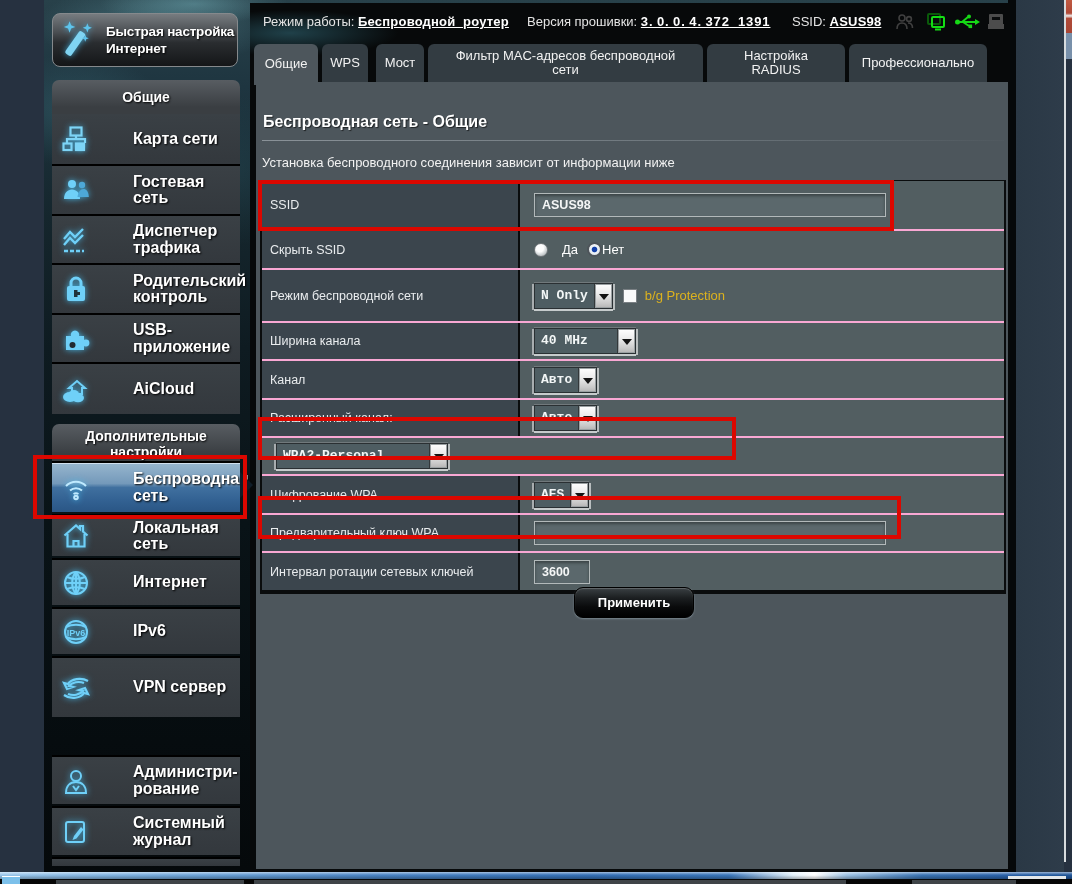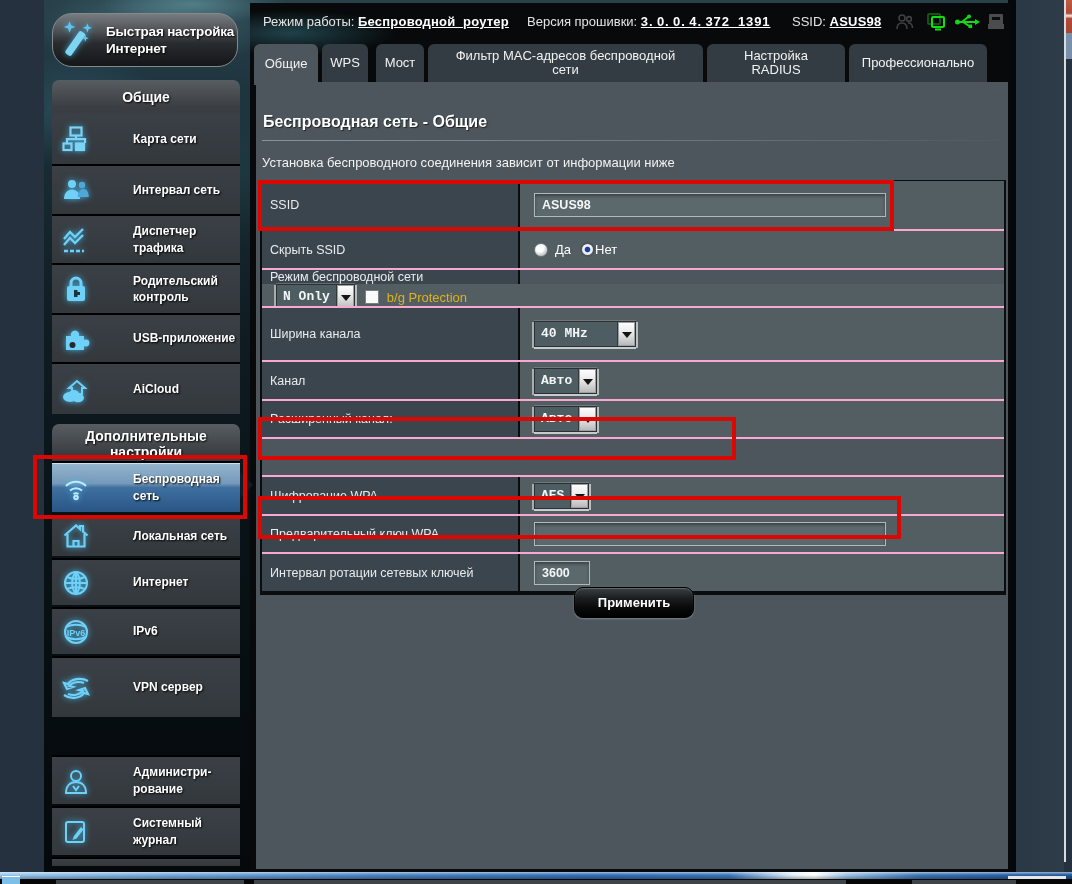--- a/index.html
+++ b/index.html
@@ -70,28 +70,28 @@
 .cb { width:14px; height:14px; background:#fafbfb; border:1px solid #7a8084; display:inline-block; }
 .orange { color:#dcb21e; }
 
 
 .red { border:4px solid #dc0700; background:transparent; z-index:40; }
 
 
 #apply { left:574px; top:587px; width:120px; height:31px; border-radius:9px; background:linear-gradient(180deg,#3a4043 0%,#1b1e20 35%,#0a0b0c 65%,#000 100%); border:1px solid #000; box-shadow:0 1px 2px rgba(190,210,220,.4), inset 0 1px 1px rgba(255,255,255,.22); color:#fff; font-size:13px; font-weight:bold; text-align:center; line-height:29px; }
 
 
-#qisbtn { left:52px; top:13px; width:186px; height:54px; border-radius:20px; border:1px solid #85898c; background:linear-gradient(180deg,#777c80 0%,#4a4e52 35%,#2a2d30 55%,#141618 100%); display:flex; align-items:center; }
+#qisbtn { left:52px; top:13px; width:186px; height:54px; border-radius:8px; border:1px solid #85898c; background:linear-gradient(180deg,#777c80 0%,#4a4e52 35%,#2a2d30 55%,#141618 100%); display:flex; align-items:center; }
 #qisbtn .txt { color:#fff; font-weight:bold; font-size:13.5px; line-height:17px; margin-left:7px; text-shadow:1px 1px 2px #000; white-space:nowrap; letter-spacing:-0.2px; }
 .shead { left:52px; width:188px; background:linear-gradient(180deg,#585d62,#3a3e42 80%); border-radius:7px 7px 0 0; color:#fff; font-weight:bold; font-size:14px; text-align:center; text-shadow:1px 1px 2px #000; }
 #shead1 { top:80px; height:34px; padding-top:9px; }
 #shead2 { top:424px; height:37px; line-height:15.5px; padding-top:5px; }
 .sitem { left:52px; width:188px; background:linear-gradient(180deg,#3a4045,#33383d); border-top:2px solid #000; display:flex; align-items:center; }
 .sitem .ic { width:30px; height:30px; margin-left:9px; flex:none; filter:drop-shadow(0 0 3px rgba(70,190,240,.9)); }
-.sitem .tx { color:#fff; font-weight:bold; font-size:12px; line-height:16.5px; margin-left:10px; text-shadow:1px 1px 2px #000;padding-left:32px; }
+.sitem .tx { color:#fff; font-weight:bold; font-size:16px; line-height:16.5px; margin-left:10px; text-shadow:1px 1px 2px #000;padding-left:32px; }
 #selitem { background:linear-gradient(180deg,#97b6ce 0%,#7499ba 42%,#40709f 50%,#336293 75%,#2a5685 100%); box-shadow:inset 0 1px 0 rgba(225,238,248,.75); }
 #selarrow { left:240px; top:472px; width:0; height:0; border-top:13px solid transparent; border-bottom:13px solid transparent; border-left:13px solid #101d28; }
 </style>
 </head>
 <body>
 <div id="stage">
   <div class="abs" id="tex"></div>
   <div class="abs" id="rb1"></div>
   <div class="abs" id="rb2"></div>
   <div class="abs" id="rline"></div>
@@ -155,37 +155,37 @@
     <div class="frow" style="height:48px;">
         <div class="fl">SSID</div>
         <div class="fv">
           <input class="inp" style="width: 352px;" value="ASUS98" readonly="">
         </div>
       </div>
     <div class="frow" style="height:39px;">
         <div class="fl">Скрыть SSID</div>
         <div class="fv">
           <span class="radio"></span>
-          <span style="margin-left:7px">Да</span>
+          <span style="margin-left:14px">Да</span>
           <span class="radio on" style="margin-left:9px"></span>
           <span style="margin-left:0">Нет</span>
         </div>
       </div>
-    <div class="frow" style="height:38px;flex-direction:column;">
+    <div class="frow" style="height:53px;">
         <div class="fl">Режим беспроводной сети</div>
         <div class="fv">
           <span class="sel">
             <span class="t">N Only</span>
             <span class="b"></span>
           </span>
           <span class="cb" style="margin-left:10px"></span>
           <span class="orange" style="margin-left:8px">b/g Protection</span>
         </div>
       </div>
-    <div class="frow" style="height:54px;">
+    <div class="frow" style="height:38px;">
         <div class="fl">Ширина канала</div>
         <div class="fv">
           <span class="sel">
             <span class="t">40 MHz&nbsp;&nbsp;&nbsp;</span>
             <span class="b"></span>
           </span>
         </div>
       </div>
     <div class="frow" style="height:39px;">
         <div class="fl">Канал</div>
@@ -199,20 +199,26 @@
     <div class="frow" style="height:38px;">
         <div class="fl">Расширенный канал:</div>
         <div class="fv">
           <span class="sel">
             <span class="t">Авто</span>
             <span class="b"></span>
           </span>
         </div>
       </div>
     <div class="frow" style="height:38px;">
+        <div class="fv">
+          <span class="sel">
+            <span class="t">WPA2-Personal&nbsp;&nbsp;&nbsp;&nbsp;&nbsp;</span>
+            <span class="b"></span>
+          </span>
+        </div>
       </div>
     <div class="frow" style="height:39px;">
         <div class="fl">Шифрование WPA</div>
         <div class="fv">
           <span class="sel">
             <span class="t">AES</span>
             <span class="b"></span>
           </span>
         </div>
       </div>
@@ -263,21 +269,21 @@
   </div>
   <div class="abs sitem" style="top:164px; height:50px;">
     <svg class="ic" viewBox="0 0 30 30">
         <g fill="#6fd0f8">
           <circle cx="11" cy="9" r="4"></circle>
           <path d="M3 24c0-6 3.5-9.5 8-9.5s8 3.5 8 9.5z"></path>
           <circle cx="21" cy="10" r="3.2" fill="#4da8d8"></circle>
           <path d="M16.5 22c.5-5 3-8 6-8 2.8 0 5 2.6 5.3 8z" fill="#4da8d8"></path>
         </g>
       </svg>
-    <div class="tx">Интервал сеть</div>
+    <div class="tx">Гостевая сеть</div>
   </div>
   <div class="abs sitem" style="top:214px; height:49px;">
     <svg class="ic" viewBox="0 0 30 30">
         <g stroke="#6fd0f8" stroke-width="2.4" fill="none">
           <path d="M3 14 L9 7 l5 5 8-8"></path>
           <path d="M3 20 L9 13 l5 5 8-8"></path>
           <path d="M3 26 h20" stroke-dasharray="4 2"></path>
         </g>
       </svg>
     <div class="tx">Диспетчер<br>трафика</div>

